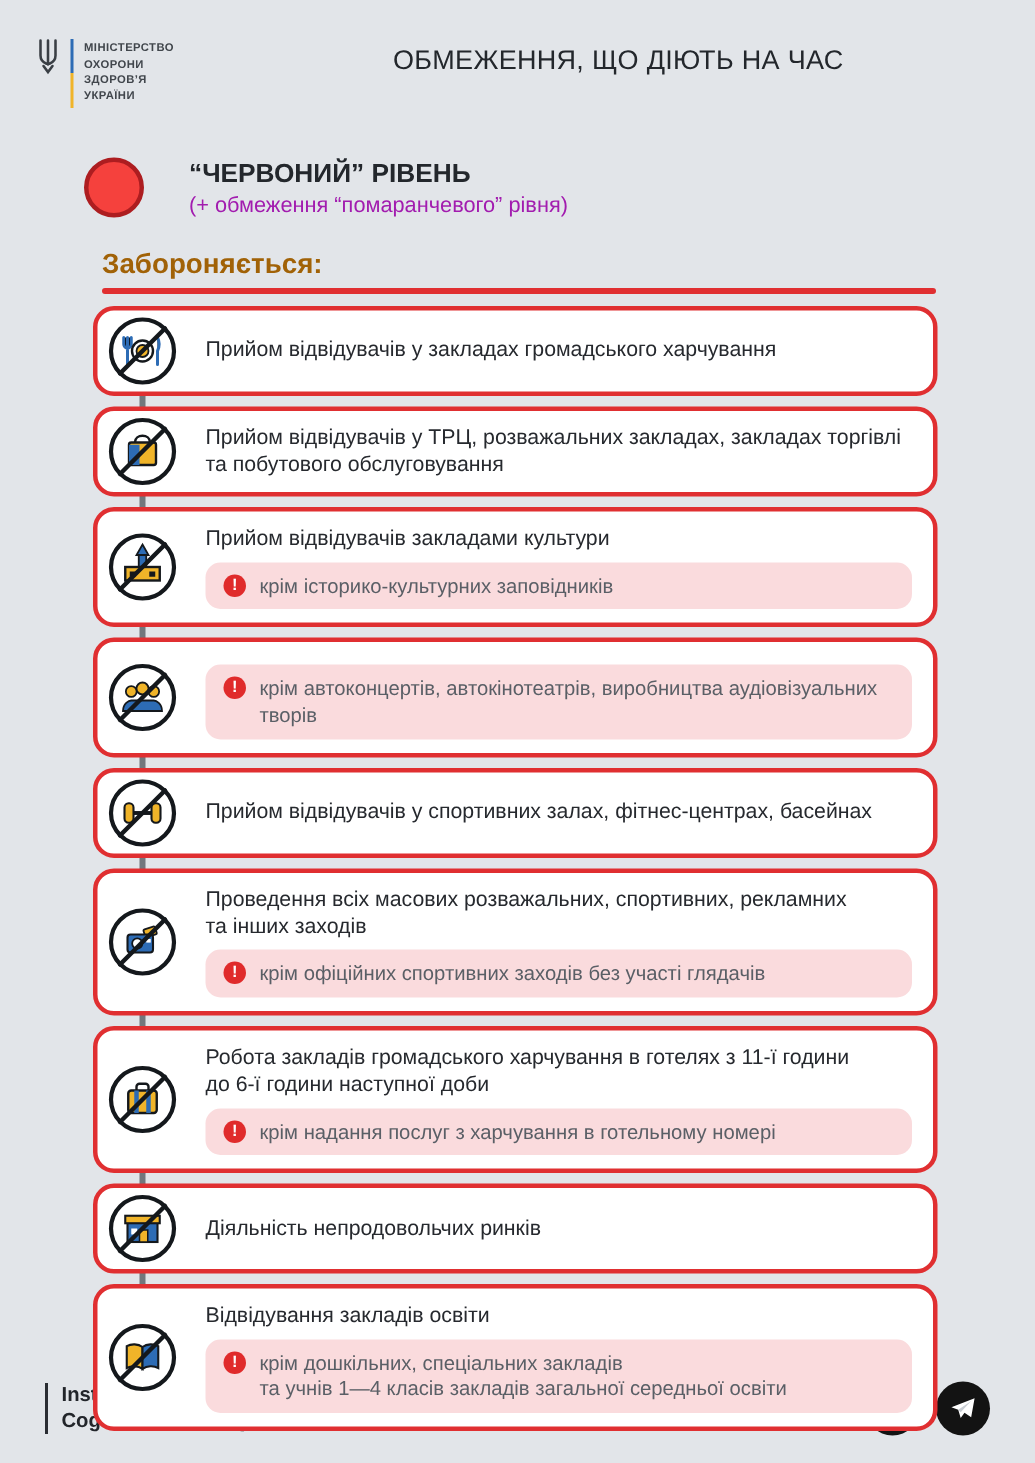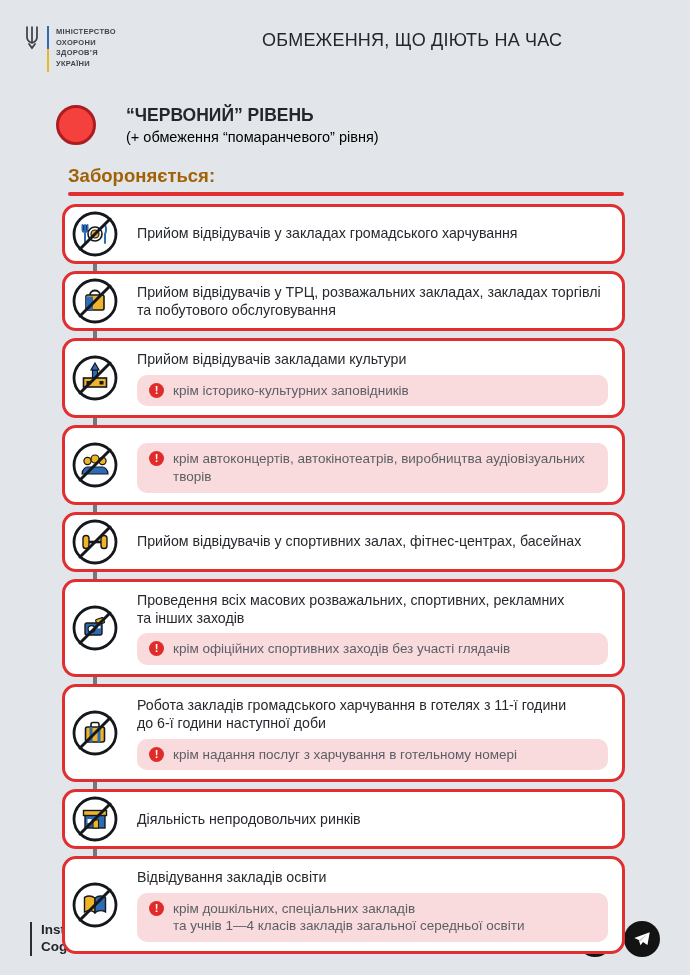--- a/index.html
+++ b/index.html
@@ -13,21 +13,21 @@
   
   .header{display:flex;justify-content:space-between;align-items:flex-start;padding:26px 28px 0 24px;}
   .logo{display:flex;gap:7px;align-items:flex-start;}
   .logo-divider{width:2px;height:46px;background:linear-gradient(#2d6cb5 0 50%,#f0b429 50% 100%);}
   .logo-text{font-size:7.5px;font-weight:bold;color:#41464c;line-height:1.4;letter-spacing:.3px;white-space:pre-line;padding-top:1px;}
   .main-title{width:400px;text-align:left;font-weight:normal;font-size:18px;line-height:1.35;color:#23272c;letter-spacing:.2px;margin-top:2px;}
   
   .level{display:flex;align-items:flex-end;gap:30px;margin:30px 0 0 56px;}
   .level-circle{width:34px;height:34px;border-radius:50%;background:#f5413d;border:3px solid #ad1d20;margin-top:3px;flex:0 0 auto;}
   .level-name{font-size:17.5px;font-weight:bold;color:#23272c;}
-  .level-sub{font-size:14.5px;color:#000000;margin-top:3px;}
+  .level-sub{font-size:14.5px;color:#a21caf;margin-top:3px;}
   
   .section-heading{margin:20px 0 0 68px;font-size:18.5px;font-weight:bold;color:#a16207;}
   .red-line{margin:5px 0 0 68px;width:556px;height:3.5px;background:#e02f31;border-radius:2px;}
   
   .cards{position:relative;width:563px;margin:8px 0 0 62px;}
   .cards::before{content:"";position:absolute;left:31px;top:22px;bottom:40px;width:3.5px;background:#72777d;z-index:0;}
   .card{position:relative;z-index:1;background:#fff;border:3px solid #e02f31;border-radius:14px;
         margin-bottom:7px;display:flex;align-items:center;padding:3px 14px 3px 6px;min-height:46px;box-sizing:border-box;}
   .card-icon{flex:0 0 48px;width:48px;height:48px;margin-right:18px;align-self:center;}
   .card-icon svg{display:block;width:48px;height:48px;}

